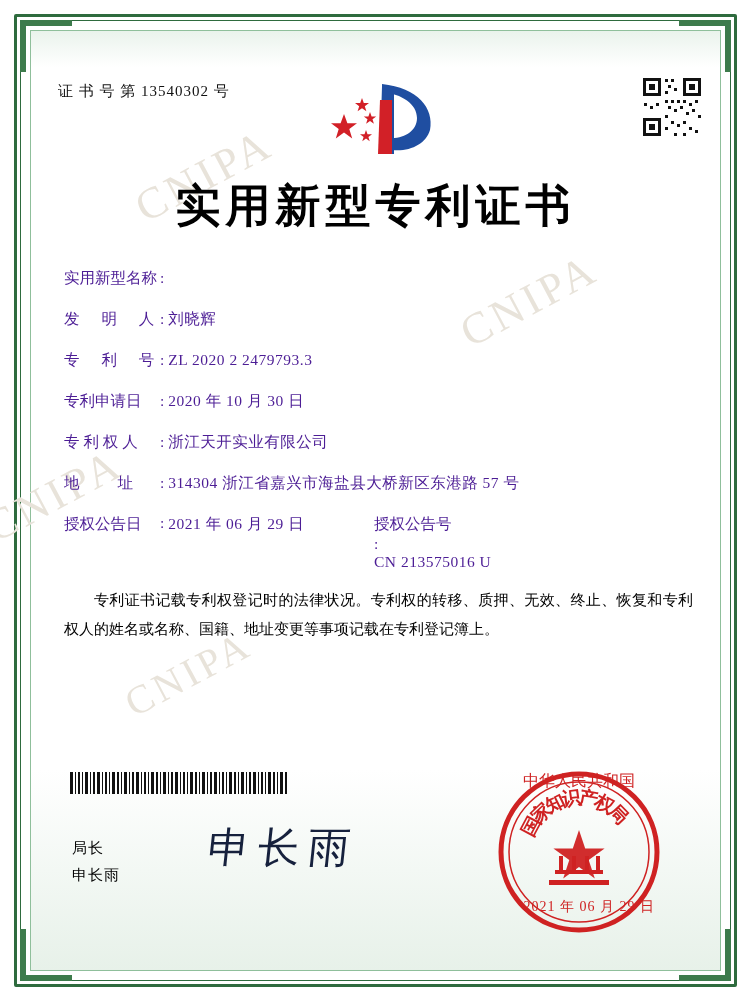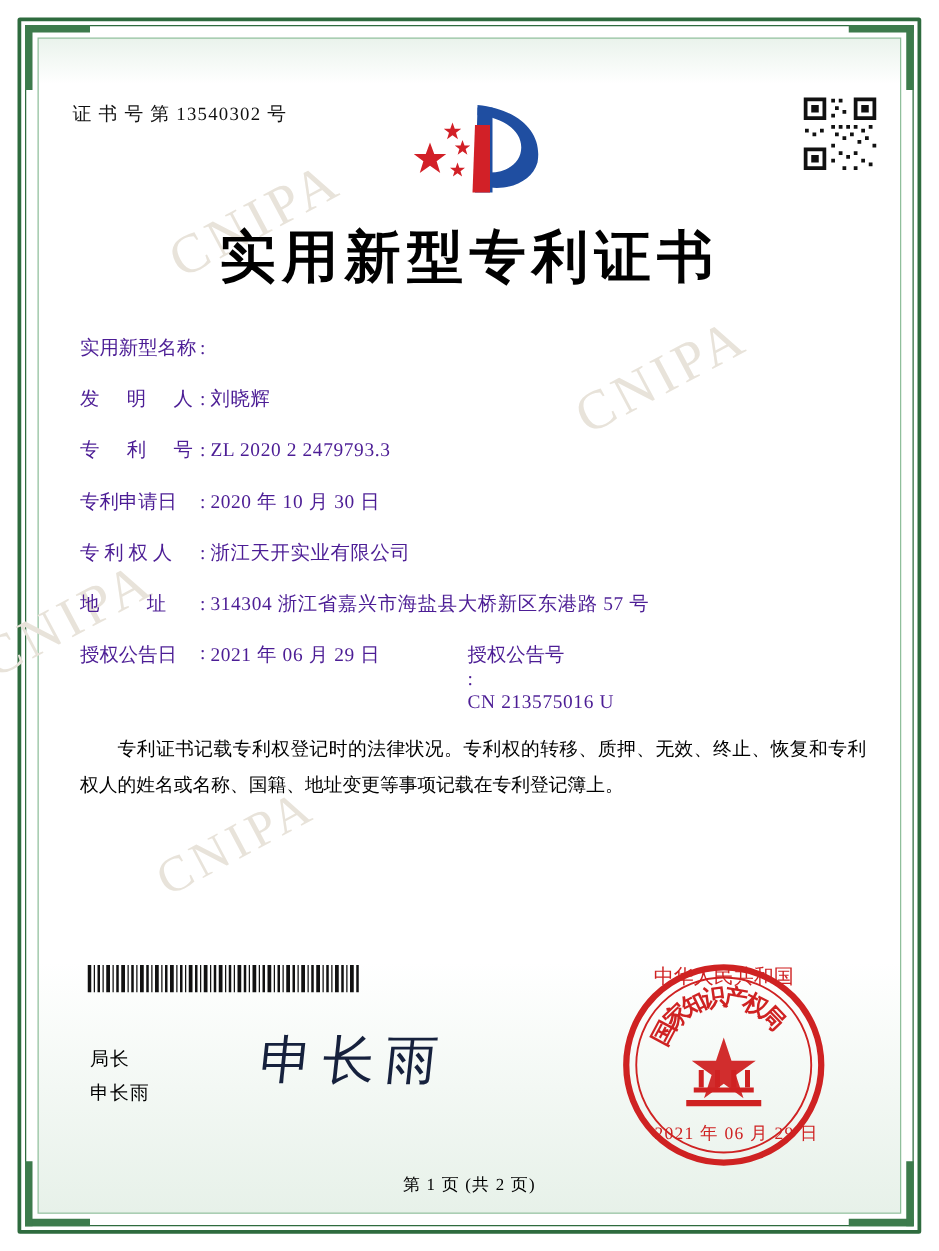--- a/index.html
+++ b/index.html
@@ -456,15 +456,14 @@
         <rect x="-24" y="14" width="48" height="4" fill="#cf2222"></rect>
         <rect x="-20" y="0" width="4" height="14" fill="#cf2222"></rect>
         <rect x="-7" y="0" width="4" height="14" fill="#cf2222"></rect>
         <rect x="6" y="0" width="4" height="14" fill="#cf2222"></rect>
         <rect x="17" y="0" width="4" height="14" fill="#cf2222"></rect>
       </g>
     </svg>
   </div>
   <div class="seal-date">2021 年 06 月 29 日</div>
 
-  <div class="footer">第 1 页 (共 2 页)</div>
 
 </div>
 
 </body></html>

